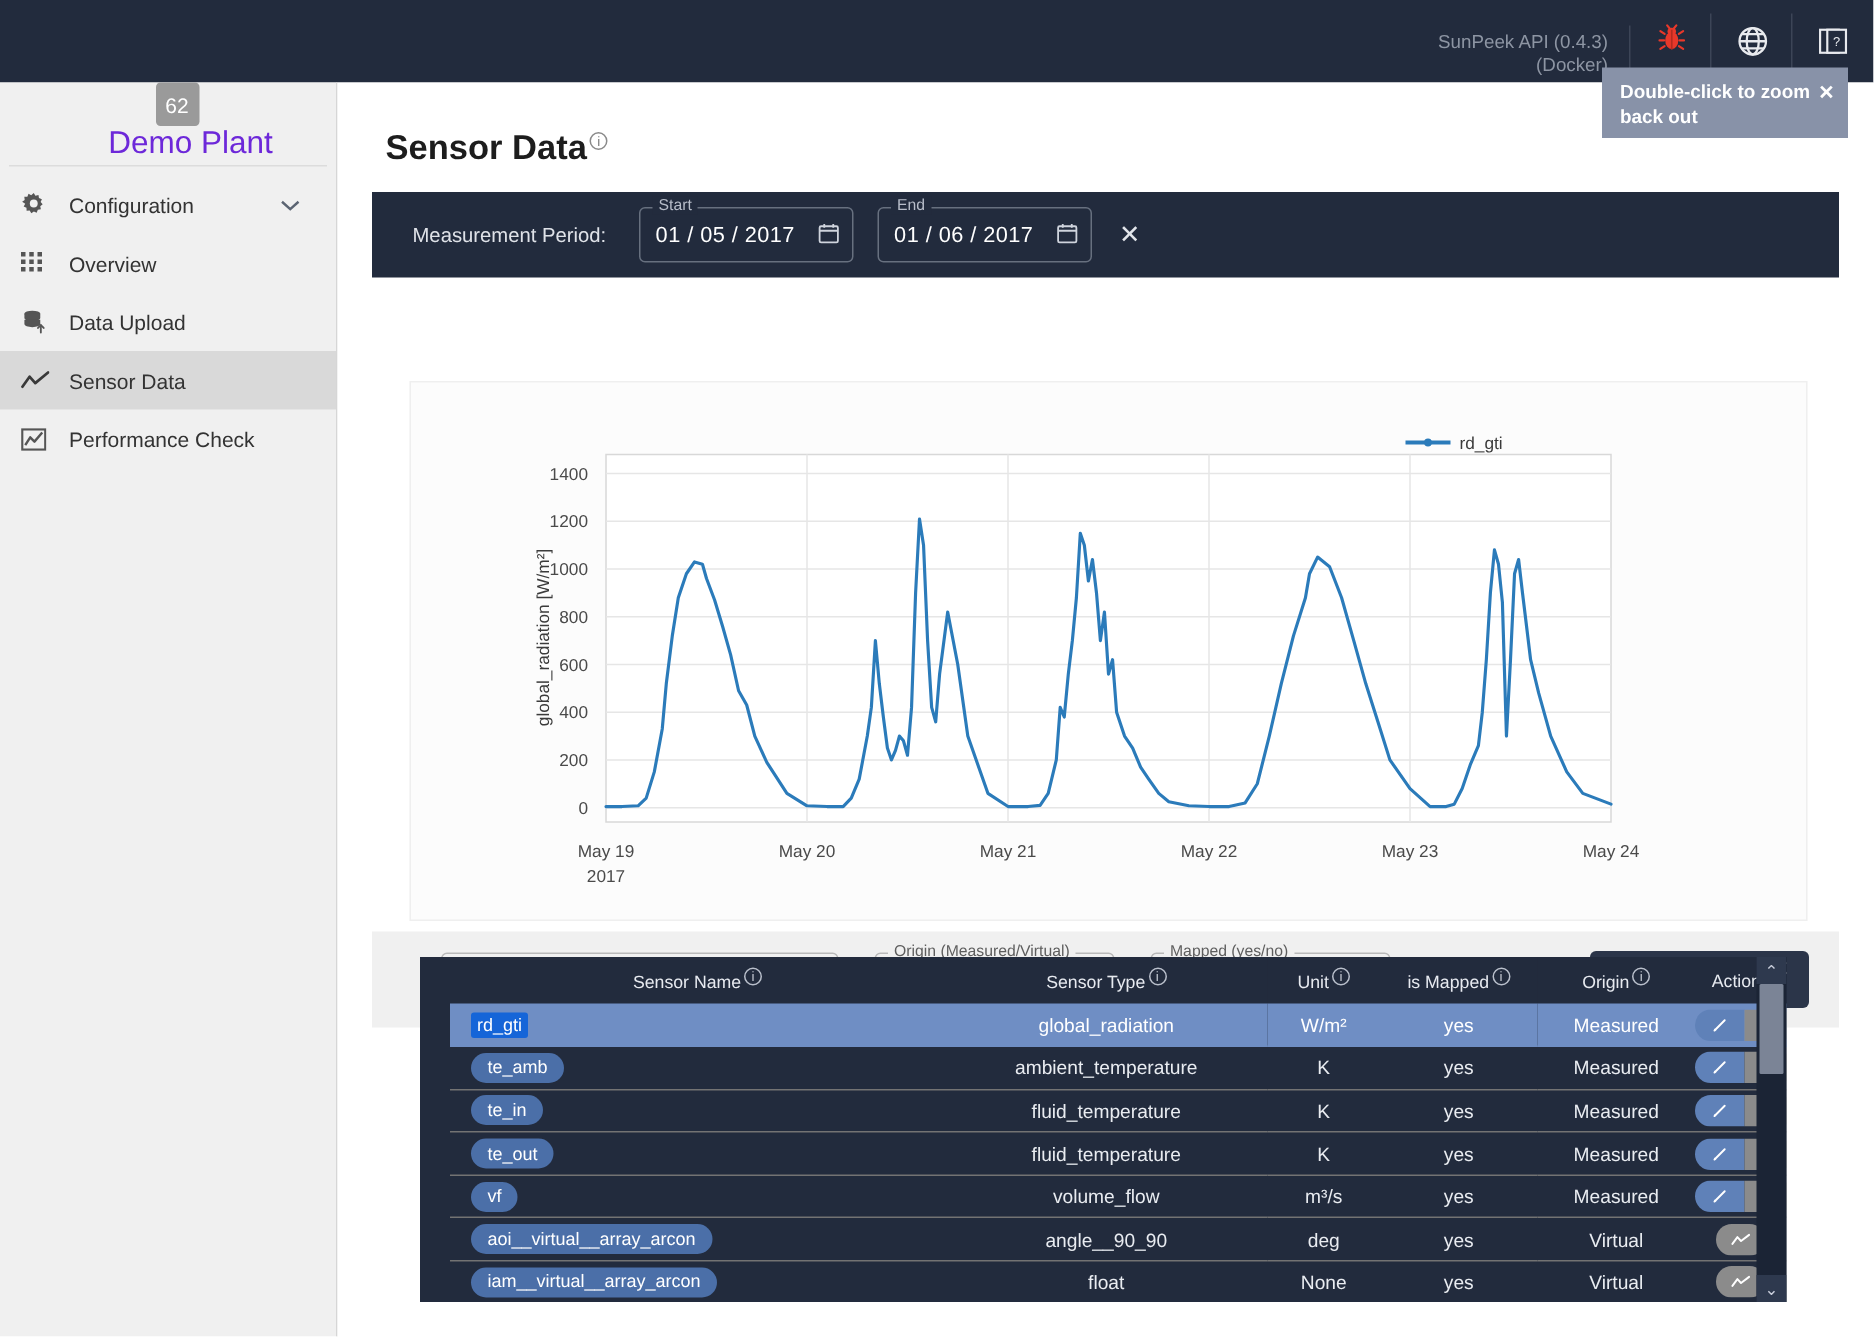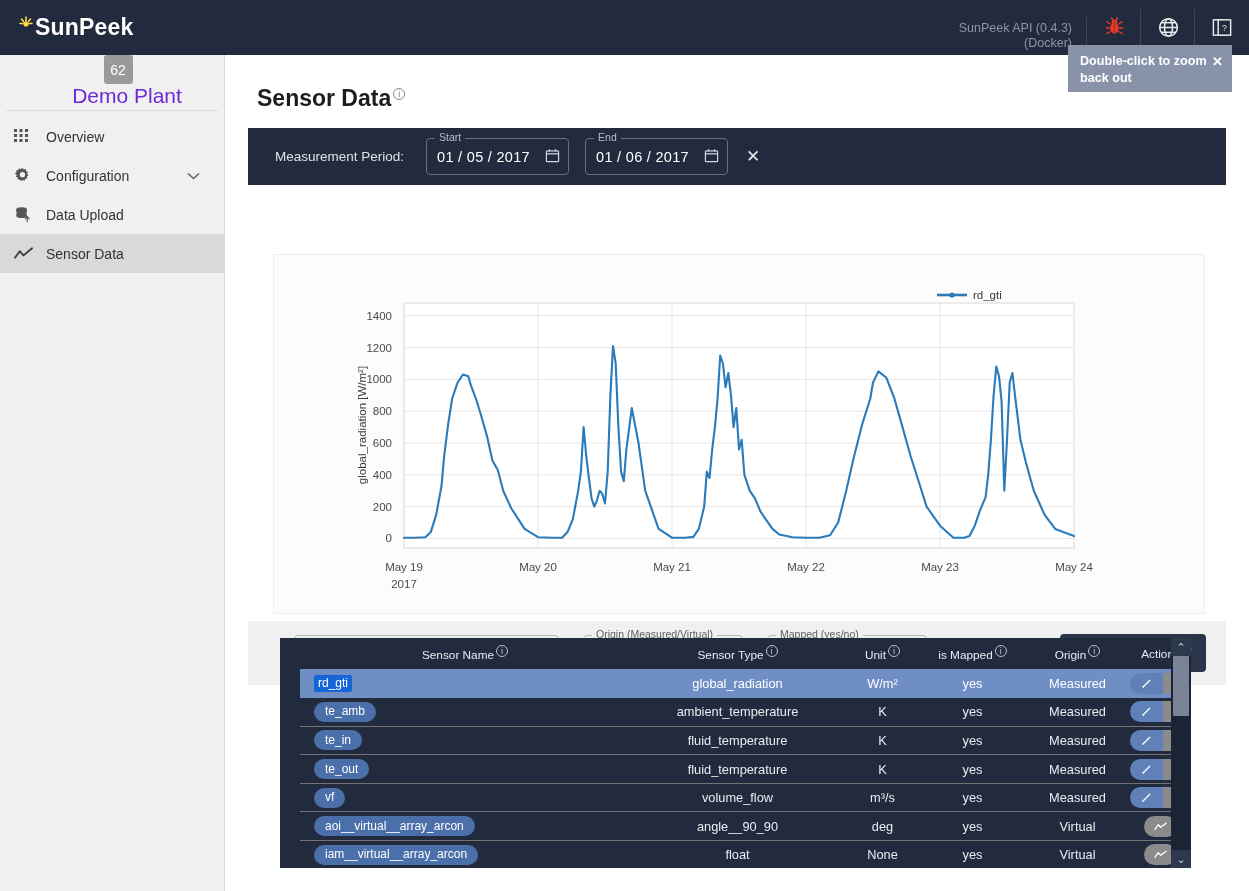--- a/index.html
+++ b/index.html
@@ -166,35 +166,20 @@
   .tscroll .arrow { height:18px; display:flex; align-items:center; justify-content:center;
                     color:#c9cedb; font-size:11px; background:#2e394e; cursor:pointer; }
   .tscroll .thumb { position:absolute; top:18px; left:2px; width:16px; height:60px;
                     background:#7b8496; border-radius:1px; cursor:pointer; }
   .tscroll .arrow.down { position:absolute; bottom:0; left:0; right:0; }
 </style>
 </head>
 <body>
 
 <div class="topbar">
-  <div class="brand">
-    <span class="brand-sun">
-      <svg width="16" height="16" viewBox="0 0 16 16">
-        <g stroke="#ffd94a" stroke-width="1.6" stroke-linecap="round">
-          <line x1="8" y1="2" x2="8" y2="6"></line>
-            <line x1="3.5" y1="4" x2="5.6" y2="6.6"></line>
-          <line x1="12.5" y1="4" x2="10.4" y2="6.6"></line>
-            <line x1="2" y1="8.5" x2="5" y2="8.5"></line>
-          <line x1="14" y1="8.5" x2="11" y2="8.5"></line>
-        </g>
-        <circle cx="8" cy="9" r="2.6" fill="#ffd94a"></circle>
-      </svg>
-    </span>
-    <span class="brand-text">SunPeek</span>
-  </div>
   <div class="topbar-right">
     <div class="api-label">
       <span>SunPeek API (0.4.3)</span>
       <span>(Docker)</span>
     </div>
     <div class="ticon sep">
       <span class="bug">
         <svg width="19" height="19" viewBox="0 0 20 20" fill="#e8382a">
           <ellipse cx="10" cy="11.5" rx="4.6" ry="6"></ellipse>
           <ellipse cx="10" cy="5.2" rx="3" ry="2.6"></ellipse>
@@ -239,52 +224,52 @@
 <div class="sidebar">
   <div class="plant">
     <div class="plant-badge">62</div>
     <div class="plant-name">Demo Plant</div>
   </div>
   <div class="sb-div"></div>
   <div class="nav">
 
     <div class="nav-item">
       <span class="nav-ico">
+        <svg width="17" height="17" viewBox="0 0 20 20" fill="#555">
+          <path d="M10 0.8l1.3 2.1 2.4-.5.4 2.4 2.3.9-1 2.2 1.6 1.8-1.9 1.5.5 2.4-2.4.3-.9 2.3-2.2-1-2 1.4-1.3-2-2.4.2-.1-2.4-2.2-1 1.2-2.1L.9 7.6l2-1.4-.3-2.4 2.4-.1L5.9 1.4 8 2.5z"></path>
+          <circle cx="10" cy="9" r="3.1" fill="#f0f0f0"></circle>
+        </svg>
+      </span>
+      <span class="nav-label">Configuration</span>
+      <span class="chev">
+        <svg width="13" height="8" viewBox="0 0 13 8" fill="none" stroke="#5b6472" stroke-width="1.6">
+          <polyline points="1,1.5 6.5,6.5 12,1.5"></polyline>
+        </svg>
+      </span>
+    </div>
+
+    <div class="nav-item">
+      <span class="nav-ico">
         <svg width="16" height="16" viewBox="0 0 16 16" fill="#555">
           <rect x="0" y="0" width="3" height="3"></rect>
             <rect x="5.5" y="0" width="3" height="3"></rect>
             <rect x="11" y="0" width="3" height="3"></rect>
           <rect x="0" y="5" width="3" height="3"></rect>
             <rect x="5.5" y="5" width="3" height="3"></rect>
             <rect x="11" y="5" width="3" height="3"></rect>
           <rect x="0" y="10" width="3" height="3"></rect>
             <rect x="5.5" y="10" width="3" height="3"></rect>
             <rect x="11" y="10" width="3" height="3"></rect>
         </svg>
       </span>
       <span class="nav-label">Overview</span>
     </div>
 
     <div class="nav-item">
       <span class="nav-ico">
-        <svg width="17" height="17" viewBox="0 0 20 20" fill="#555">
-          <path d="M10 0.8l1.3 2.1 2.4-.5.4 2.4 2.3.9-1 2.2 1.6 1.8-1.9 1.5.5 2.4-2.4.3-.9 2.3-2.2-1-2 1.4-1.3-2-2.4.2-.1-2.4-2.2-1 1.2-2.1L.9 7.6l2-1.4-.3-2.4 2.4-.1L5.9 1.4 8 2.5z"></path>
-          <circle cx="10" cy="9" r="3.1" fill="#f0f0f0"></circle>
-        </svg>
-      </span>
-      <span class="nav-label">Configuration</span>
-      <span class="chev">
-        <svg width="13" height="8" viewBox="0 0 13 8" fill="none" stroke="#5b6472" stroke-width="1.6">
-          <polyline points="1,1.5 6.5,6.5 12,1.5"></polyline>
-        </svg>
-      </span>
-    </div>
-
-    <div class="nav-item">
-      <span class="nav-ico">
         <svg width="17" height="17" viewBox="0 0 18 18" fill="#555">
           <ellipse cx="8" cy="3.4" rx="5.6" ry="2.2"></ellipse>
           <path d="M2.4 3.4v3c0 1.2 2.5 2.2 5.6 2.2s5.6-1 5.6-2.2v-3"></path>
           <path d="M2.4 7.6v3c0 1.2 2.5 2.2 5.6 2.2s5.6-1 5.6-2.2v-3"></path>
           <g stroke="#555" stroke-width="1.3" fill="none" stroke-linecap="round">
             <line x1="14" y1="16.6" x2="14" y2="11.6"></line>
             <polyline points="12,13.4 14,11.3 16,13.4"></polyline>
           </g>
         </svg>
       </span>
@@ -293,20 +278,29 @@
 
     <div class="nav-item active">
       <span class="nav-ico">
         <svg width="19" height="14" viewBox="0 0 20 14" fill="none" stroke="#3a3a3a" stroke-width="1.9" stroke-linecap="round" stroke-linejoin="round">
           <polyline points="1,11 6,4 10,8.5 19,1"></polyline>
         </svg>
       </span>
       <span class="nav-label">Sensor Data</span>
     </div>
 
+    <div class="nav-item">
+      <span class="nav-ico">
+        <svg width="17" height="16" viewBox="0 0 18 16" fill="none" stroke="#555" stroke-width="1.5">
+          <rect x="0.9" y="0.9" width="16.2" height="14.2"></rect>
+          <polyline points="3,12 6.5,6.5 9.5,9.5 15,3" stroke-width="1.7" stroke-linejoin="round"></polyline>
+        </svg>
+      </span>
+      <span class="nav-label">Performance Check</span>
+    </div>
 
   </div>
 </div>
 
 <div class="main">
 
   <div class="page-title">
     <span>Sensor Data</span><span class="info-i">i</span>
   </div>
 

